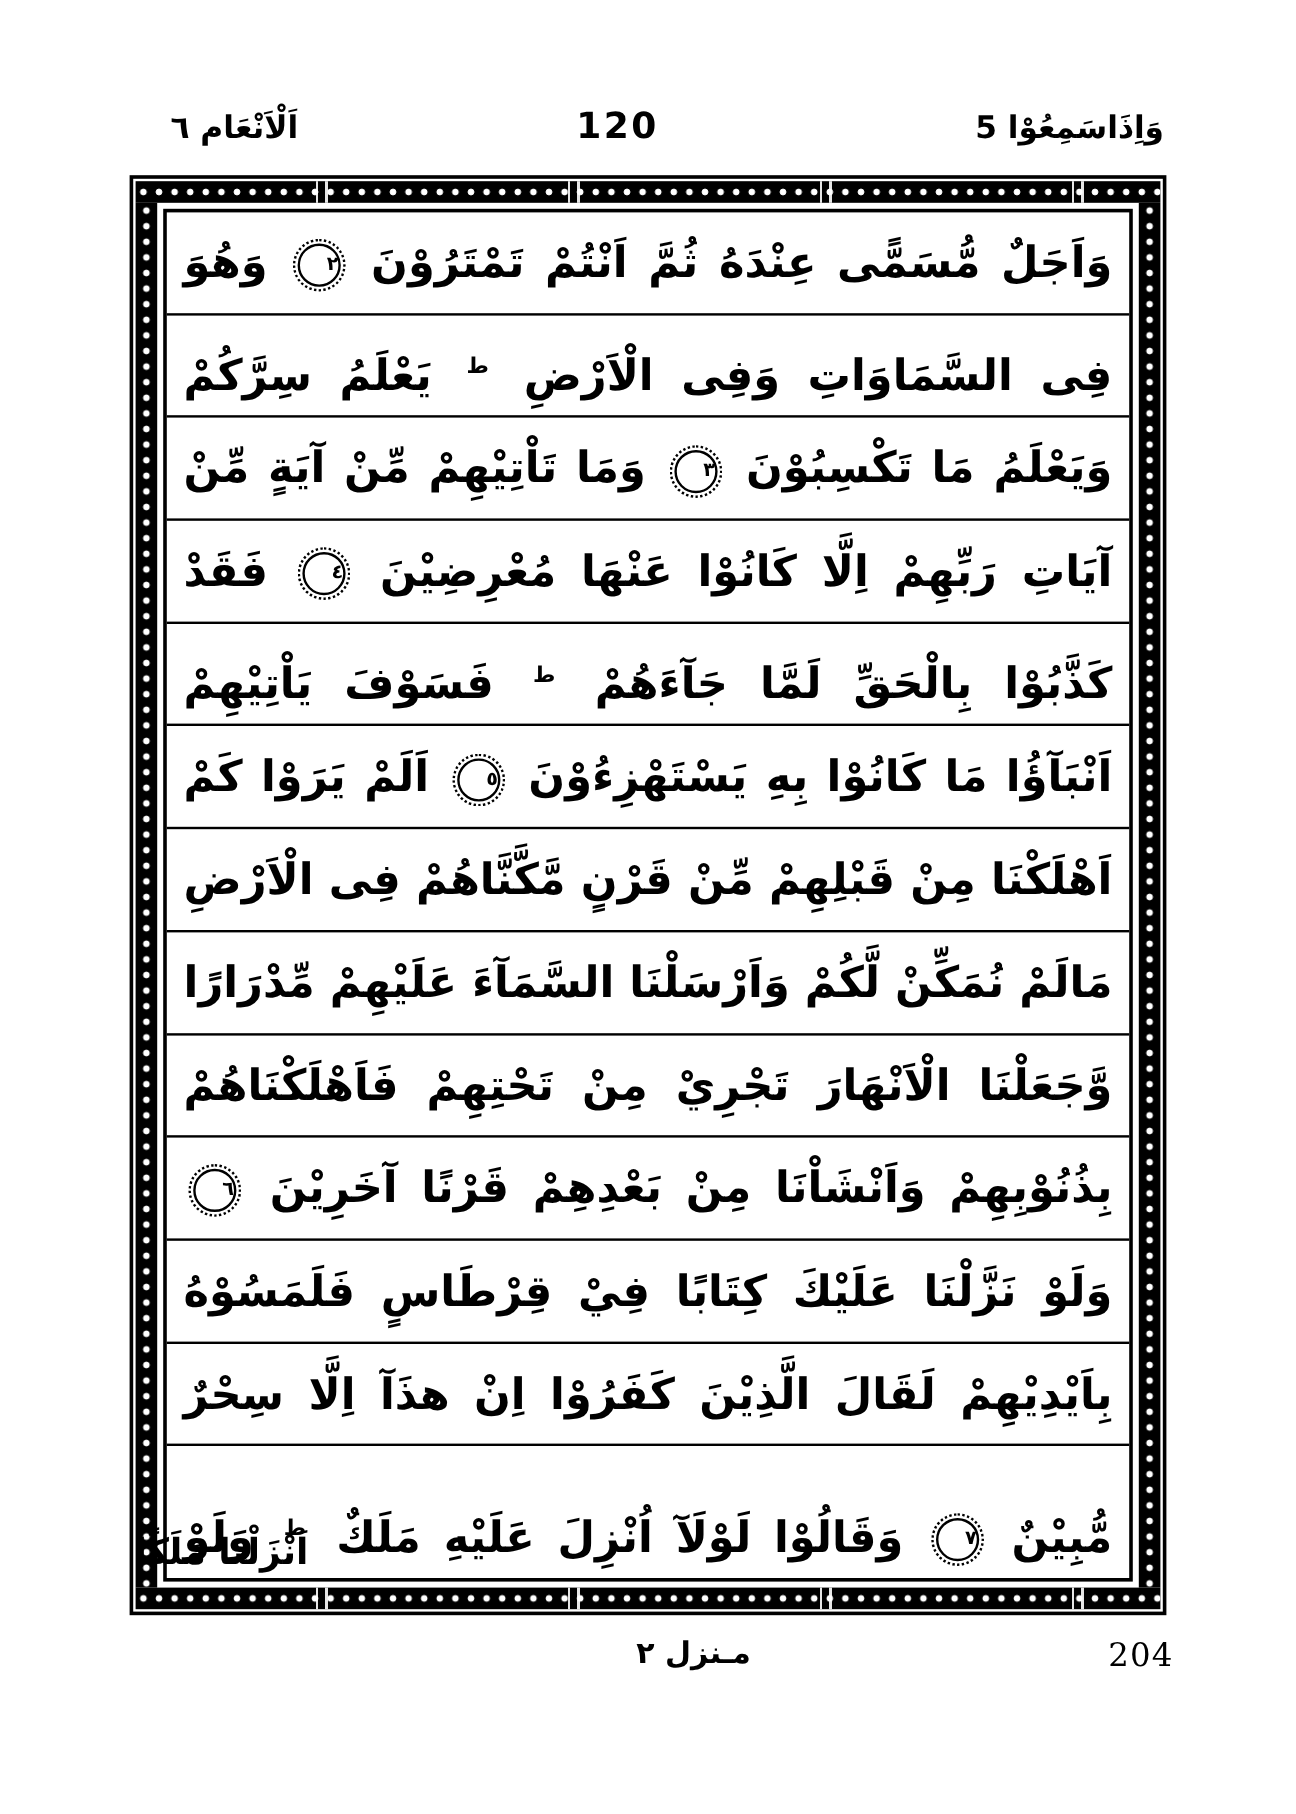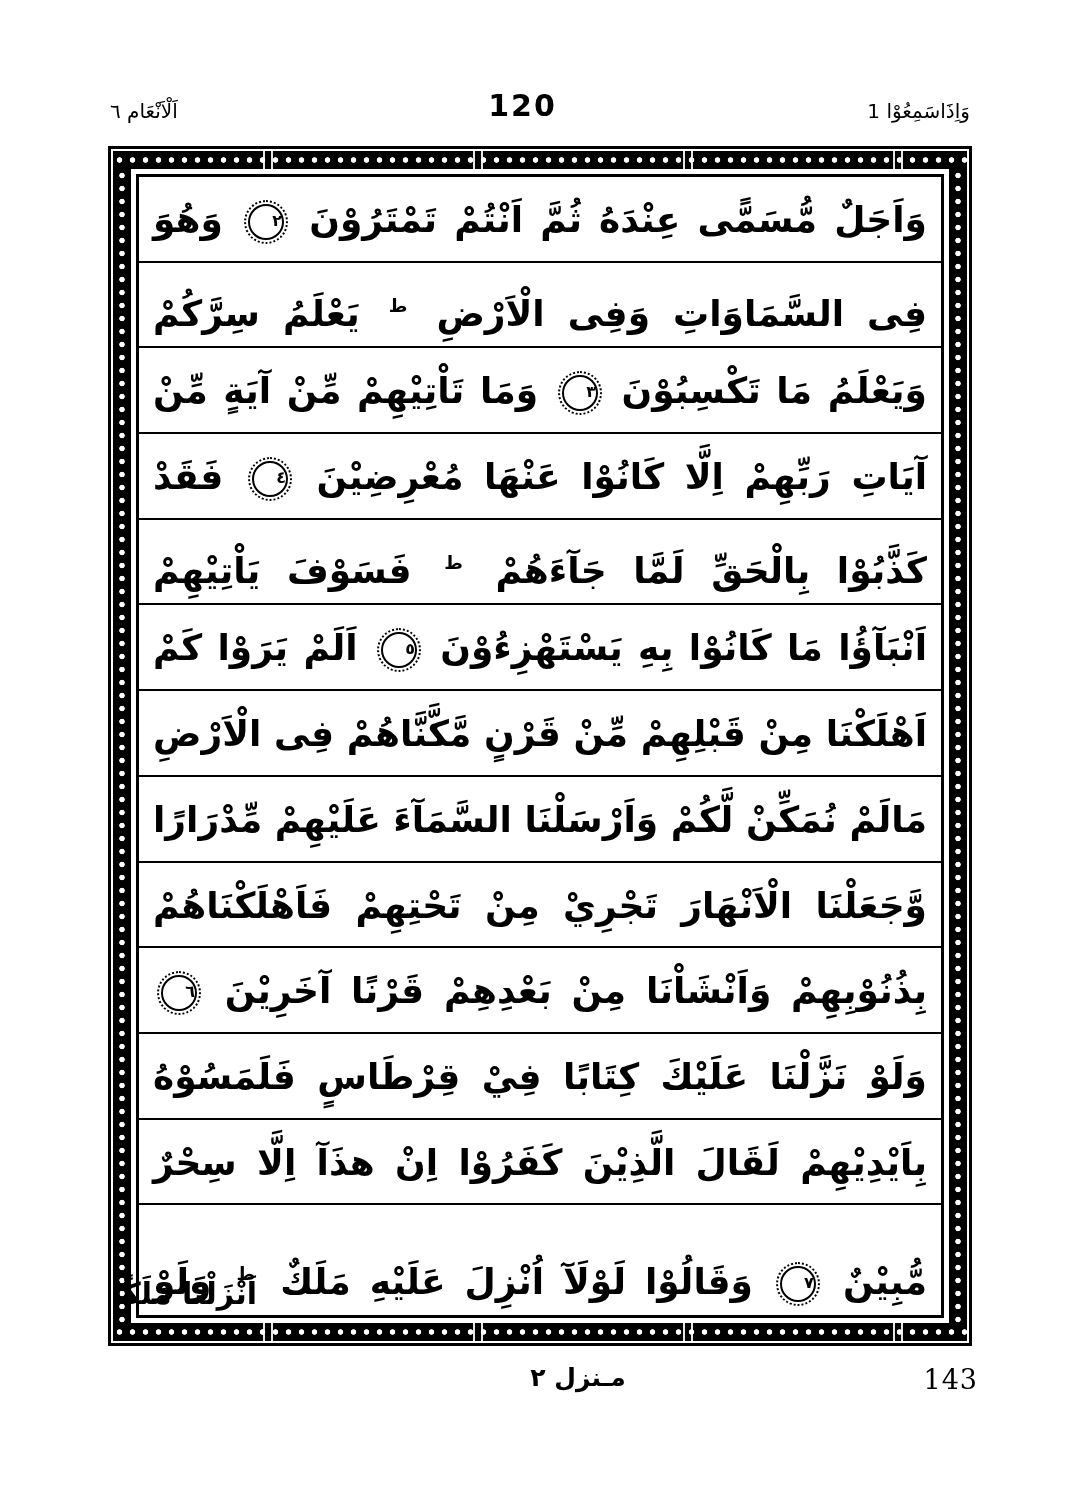--- a/index.html
+++ b/index.html
@@ -13,21 +13,21 @@
     overflow: hidden;
   }
 
   
   .runhead {
     position: absolute;
     left: 110px; right: 110px; top: 88px;
     display: flex; justify-content: space-between; align-items: flex-end;
     direction: rtl;
   }
-  .runhead .ar { font-weight: normal; font-size: 20px; line-height: 1.2; white-space: nowrap; }
+  .runhead .ar { font-weight: bold; font-size: 26px; line-height: 1.2; white-space: nowrap; margin-left: 32px; }
   .runhead .num { font-weight: bold; font-size: 30px; letter-spacing: 2px; }
 
   
   .frame {
     position: absolute;
     left: 108px; top: 146px;
     width: 864px; height: 1200px;
     box-sizing: border-box;
     border: 3px solid #000;
     padding: 2px;               
@@ -108,35 +108,35 @@
     font-family: "DejaVu Serif", serif;
     font-size: 27px; letter-spacing: 1px;
   }
 </style>
 </head>
 <body>
 
 <div class="page">
 
   <div class="runhead">
-    <span class="ar">وَاِذَاسَمِعُوْا 1</span>
+    <span class="ar">وَاِذَاسَمِعُوْا 5</span>
     <span class="num">120</span>
     <span class="ar">اَلْاَنْعَام ٦</span>
   </div>
 
   <div class="frame">
     <div class="band band-h"></div>
     <div class="frame-middle">
       <div class="band band-v"></div>
       <div class="text-well">
 
         <div style="display:contents"><div class="line"><span class="txt">وَاَجَلٌ مُّسَمًّى عِنْدَهُ ثُمَّ اَنْتُمْ تَمْتَرُوْنَ</span> <span class="ayah">٢</span> <span class="txt">وَهُوَ اللّهُ</span> </div><div class="line"><span class="txt">فِى السَّمَاوَاتِ وَفِى الْاَرْضِ</span> <span class="stop">ط</span> <span class="txt">يَعْلَمُ سِرَّكُمْ وَجَهْرَكُمْ</span> </div><div class="line"><span class="txt">وَيَعْلَمُ مَا تَكْسِبُوْنَ</span> <span class="ayah">٣</span> <span class="txt">وَمَا تَاْتِيْهِمْ مِّنْ آيَةٍ مِّنْ</span> </div><div class="line"><span class="txt">آيَاتِ رَبِّهِمْ اِلَّا كَانُوْا عَنْهَا مُعْرِضِيْنَ</span> <span class="ayah">٤</span> <span class="txt">فَقَدْ</span> </div><div class="line"><span class="txt">كَذَّبُوْا بِالْحَقِّ لَمَّا جَآءَهُمْ</span> <span class="stop">ط</span> <span class="txt">فَسَوْفَ يَاْتِيْهِمْ</span> </div><div class="line"><span class="txt">اَنْبَآؤُا مَا كَانُوْا بِهِ يَسْتَهْزِءُوْنَ</span> <span class="ayah">٥</span> <span class="txt">اَلَمْ يَرَوْا كَمْ</span> </div><div class="line"><span class="txt">اَهْلَكْنَا مِنْ قَبْلِهِمْ مِّنْ قَرْنٍ مَّكَّنَّاهُمْ فِى الْاَرْضِ</span> </div><div class="line"><span class="txt">مَالَمْ نُمَكِّنْ لَّكُمْ وَاَرْسَلْنَا السَّمَآءَ عَلَيْهِمْ مِّدْرَارًا</span> </div><div class="line"><span class="txt">وَّجَعَلْنَا الْاَنْهَارَ تَجْرِيْ مِنْ تَحْتِهِمْ فَاَهْلَكْنَاهُمْ</span> </div><div class="line"><span class="txt">بِذُنُوْبِهِمْ وَاَنْشَاْنَا مِنْ بَعْدِهِمْ قَرْنًا آخَرِيْنَ</span> <span class="ayah">٦</span> </div><div class="line"><span class="txt">وَلَوْ نَزَّلْنَا عَلَيْكَ كِتَابًا فِيْ قِرْطَاسٍ فَلَمَسُوْهُ</span> </div><div class="line"><span class="txt">بِاَيْدِيْهِمْ لَقَالَ الَّذِيْنَ كَفَرُوْا اِنْ هذَآ اِلَّا سِحْرٌ</span> </div><div class="line"><span class="txt">مُّبِيْنٌ</span> <span class="ayah">٧</span> <span class="txt">وَقَالُوْا لَوْلَآ اُنْزِلَ عَلَيْهِ مَلَكٌ</span> <span class="stop">ط</span> <span class="txt">وَلَوْ</span> </div></div>
       </div>
       <div class="band band-v"></div>
     </div>
     <div class="band band-h"></div>
   </div>
 
   <div class="catchword">اَنْزَلْنَا مَلَكًا</div>
   <div class="manzil">مـنزل ٢</div>
-  <div class="pagenum-latin">143</div>
+  <div class="pagenum-latin">204</div>
 
 </div>
 
 </body></html>

